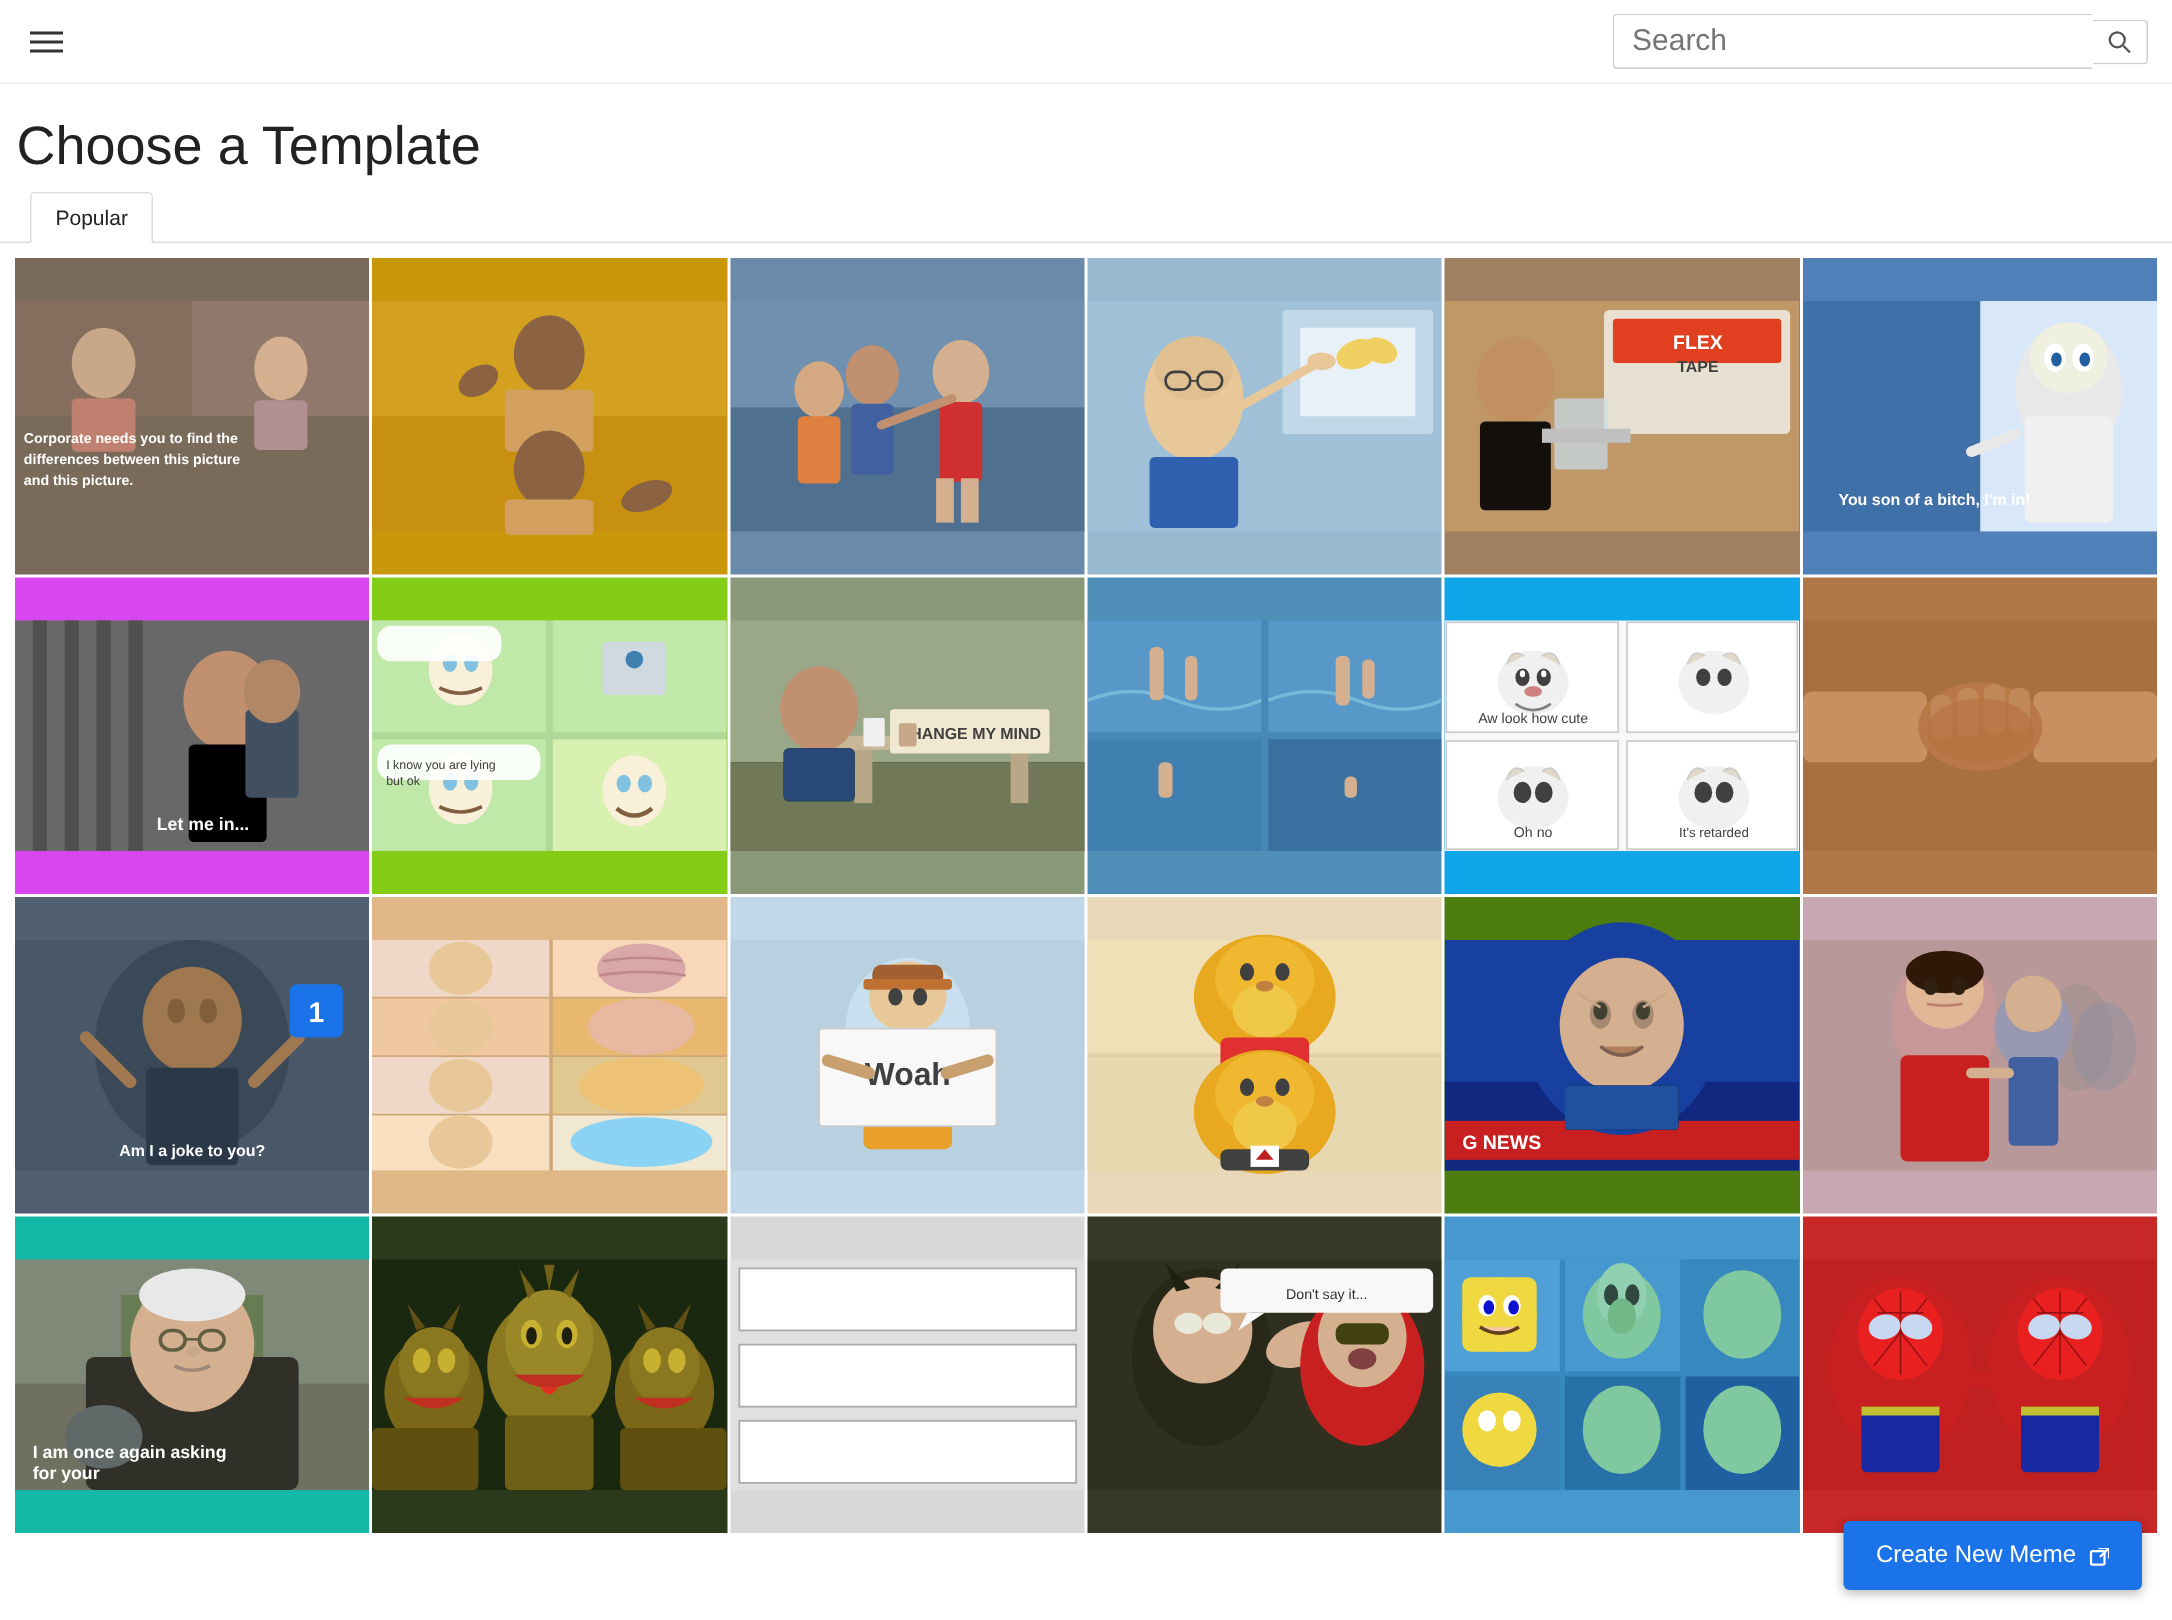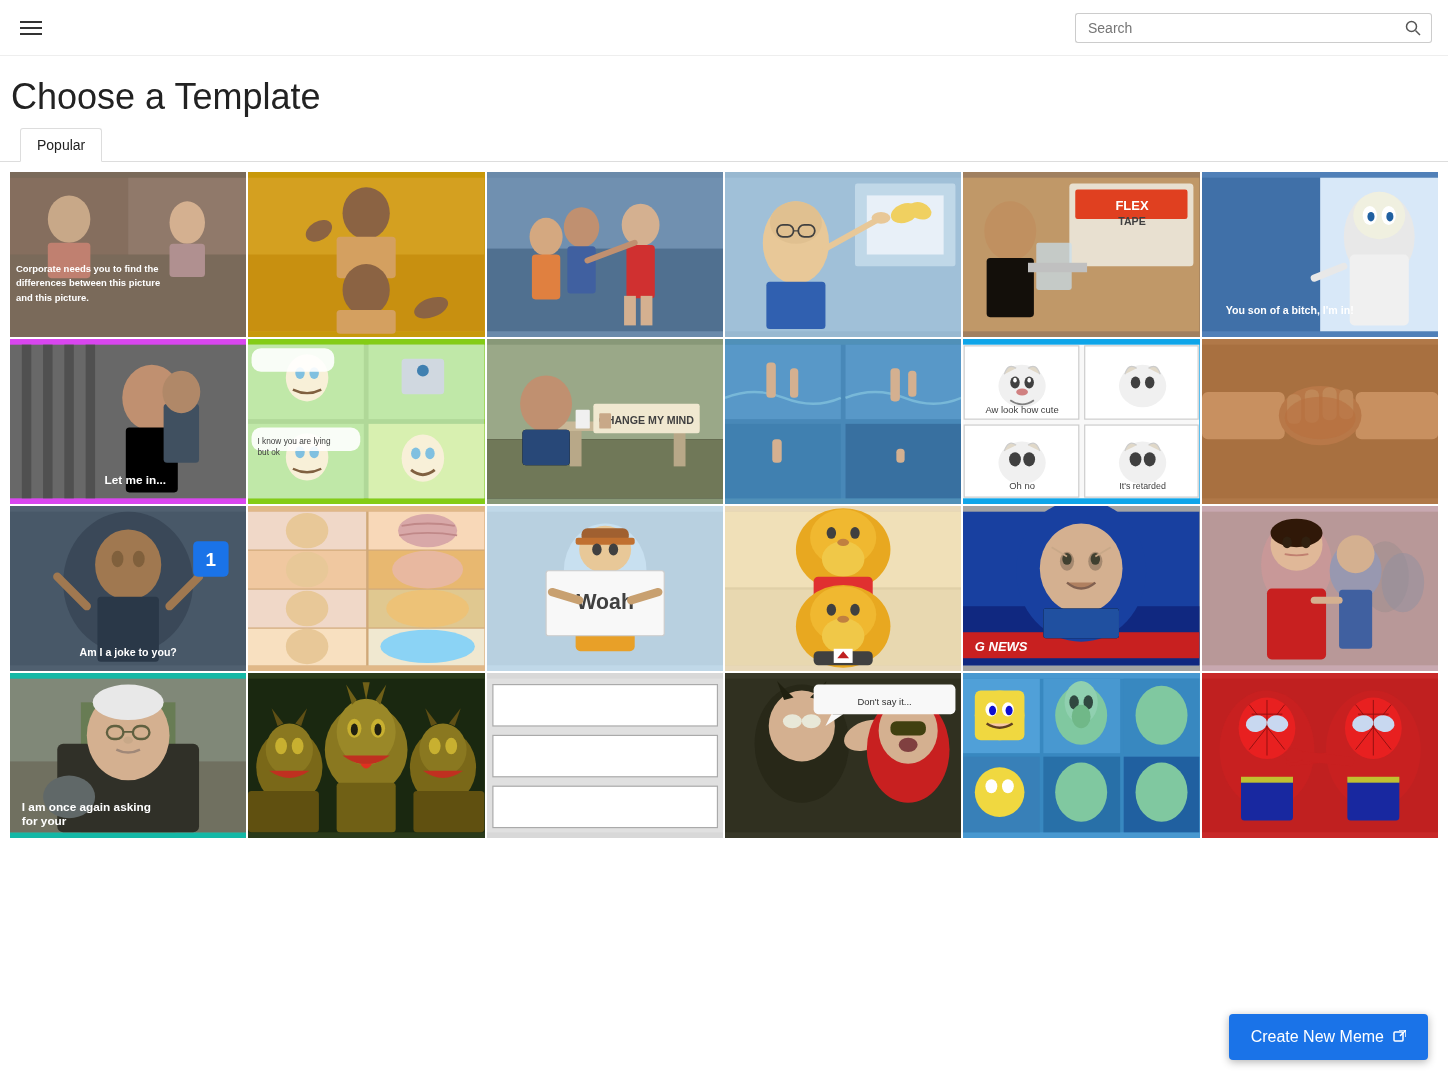--- a/index.html
+++ b/index.html
@@ -16,21 +16,21 @@
     .hamburger {
       display: flex; flex-direction: column; gap: 4px; cursor: pointer; padding: 4px;
     }
     .hamburger span { display: block; width: 22px; height: 2px; background: #333; }
 
     .search-wrapper {
       display: flex; align-items: center; gap: 0;
     }
     .search-input {
       border: 1px solid #ccc; border-right: none; padding: 6px 12px;
-      font-size: 14px; width: 320px; border-radius: 3px 0 0 3px; outline: none;
+      font-size: 20px; width: 320px; border-radius: 3px 0 0 3px; outline: none;
     }
     .search-button {
       border: 1px solid #ccc; border-left: none; background: #fff;
       padding: 6px 10px; cursor: pointer; border-radius: 0 3px 3px 0;
       display: flex; align-items: center; justify-content: center;
     }
 
     .page-title {
       font-size: 36px; font-weight: 300; padding: 20px 20px 10px 11px;
     }
@@ -50,39 +50,39 @@
     .create-btn {
       position: fixed;
       bottom: 20px; right: 20px;
       background: #1a73e8;
       color: #fff;
       border: none;
       padding: 14px 22px;
       font-size: 16px;
       border-radius: 4px;
       cursor: pointer;
-      display: flex; align-items: center; gap: 8px;
+      display: flex; align-items: flex-end; gap: 8px;
       box-shadow: 0 2px 8px rgba(0,0,0,0.3);
     }
 
     
     .grid-area {
       padding: 10px 10px;
     }
 
     .grid-row {
       display: grid;
       grid-template-columns: repeat(6, 1fr);
       gap: 2px;
       margin-bottom: 2px;
     }
 
     .meme-tile {
       position: relative;
-      height: 165px;
+      height: 211px;
       overflow: hidden;
       cursor: pointer;
       background: #ccc;
     }
   </style>
 </head>
 <body>
 
 <div class="header">
   <div class="hamburger">
@@ -488,21 +488,21 @@
         <ellipse cx="90" cy="83" rx="4" ry="5" fill="#404040"></ellipse>
         <ellipse cx="110" cy="83" rx="4" ry="5" fill="#404040"></ellipse>
         <ellipse cx="100" cy="91" rx="5" ry="3" fill="#c08040"></ellipse>
 
         <rect x="75" y="118" width="50" height="12" fill="#404040" rx="4"></rect>
         <rect x="92" y="116" width="16" height="12" fill="#fff"></rect>
         <polygon points="100,118 95,124 105,124" fill="#c02020"></polygon>
       </svg>
     </div>
 
-    <div class="meme-tile" style="background:#a3a3a3;font-style:italic;">
+    <div class="meme-tile" style="background:#4d7c0f;">
       <svg viewBox="0 0 200 130" xmlns="http://www.w3.org/2000/svg" width="100%" height="100%" style="position:absolute;top:0;left:0;">
         <rect width="200" height="130" fill="#1840a0"></rect>
 
         <rect x="0" y="80" width="200" height="50" fill="#102880"></rect>
 
         <rect x="0" y="102" width="200" height="22" fill="#c82020"></rect>
         <text x="10" y="118" font-size="11" fill="#fff" font-weight="bold">G NEWS</text>
 
         <ellipse cx="100" cy="50" rx="55" ry="60" fill="#1840a0"></ellipse>
         <ellipse cx="100" cy="48" rx="35" ry="38" fill="#d4b090"></ellipse>

